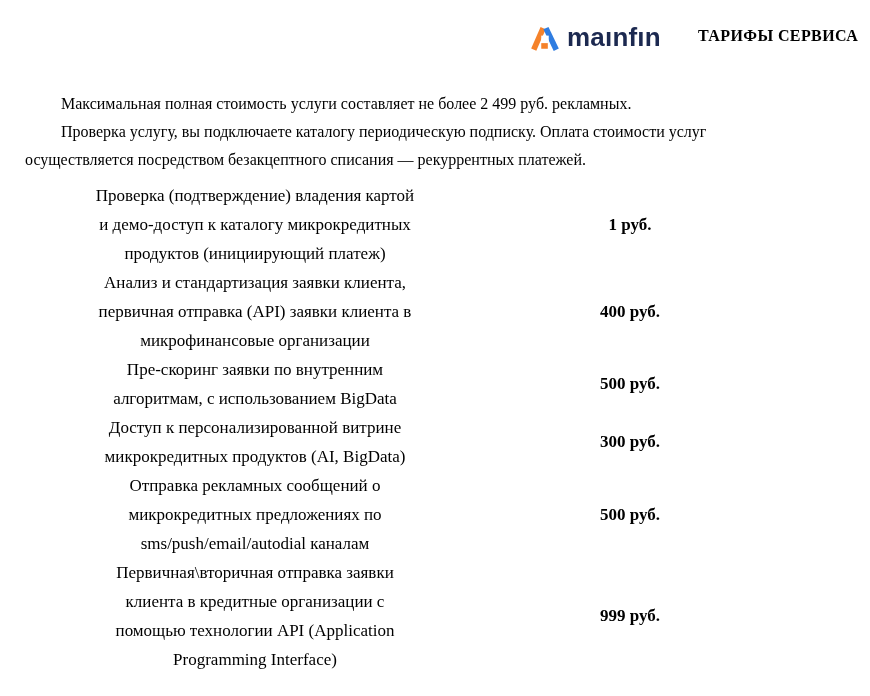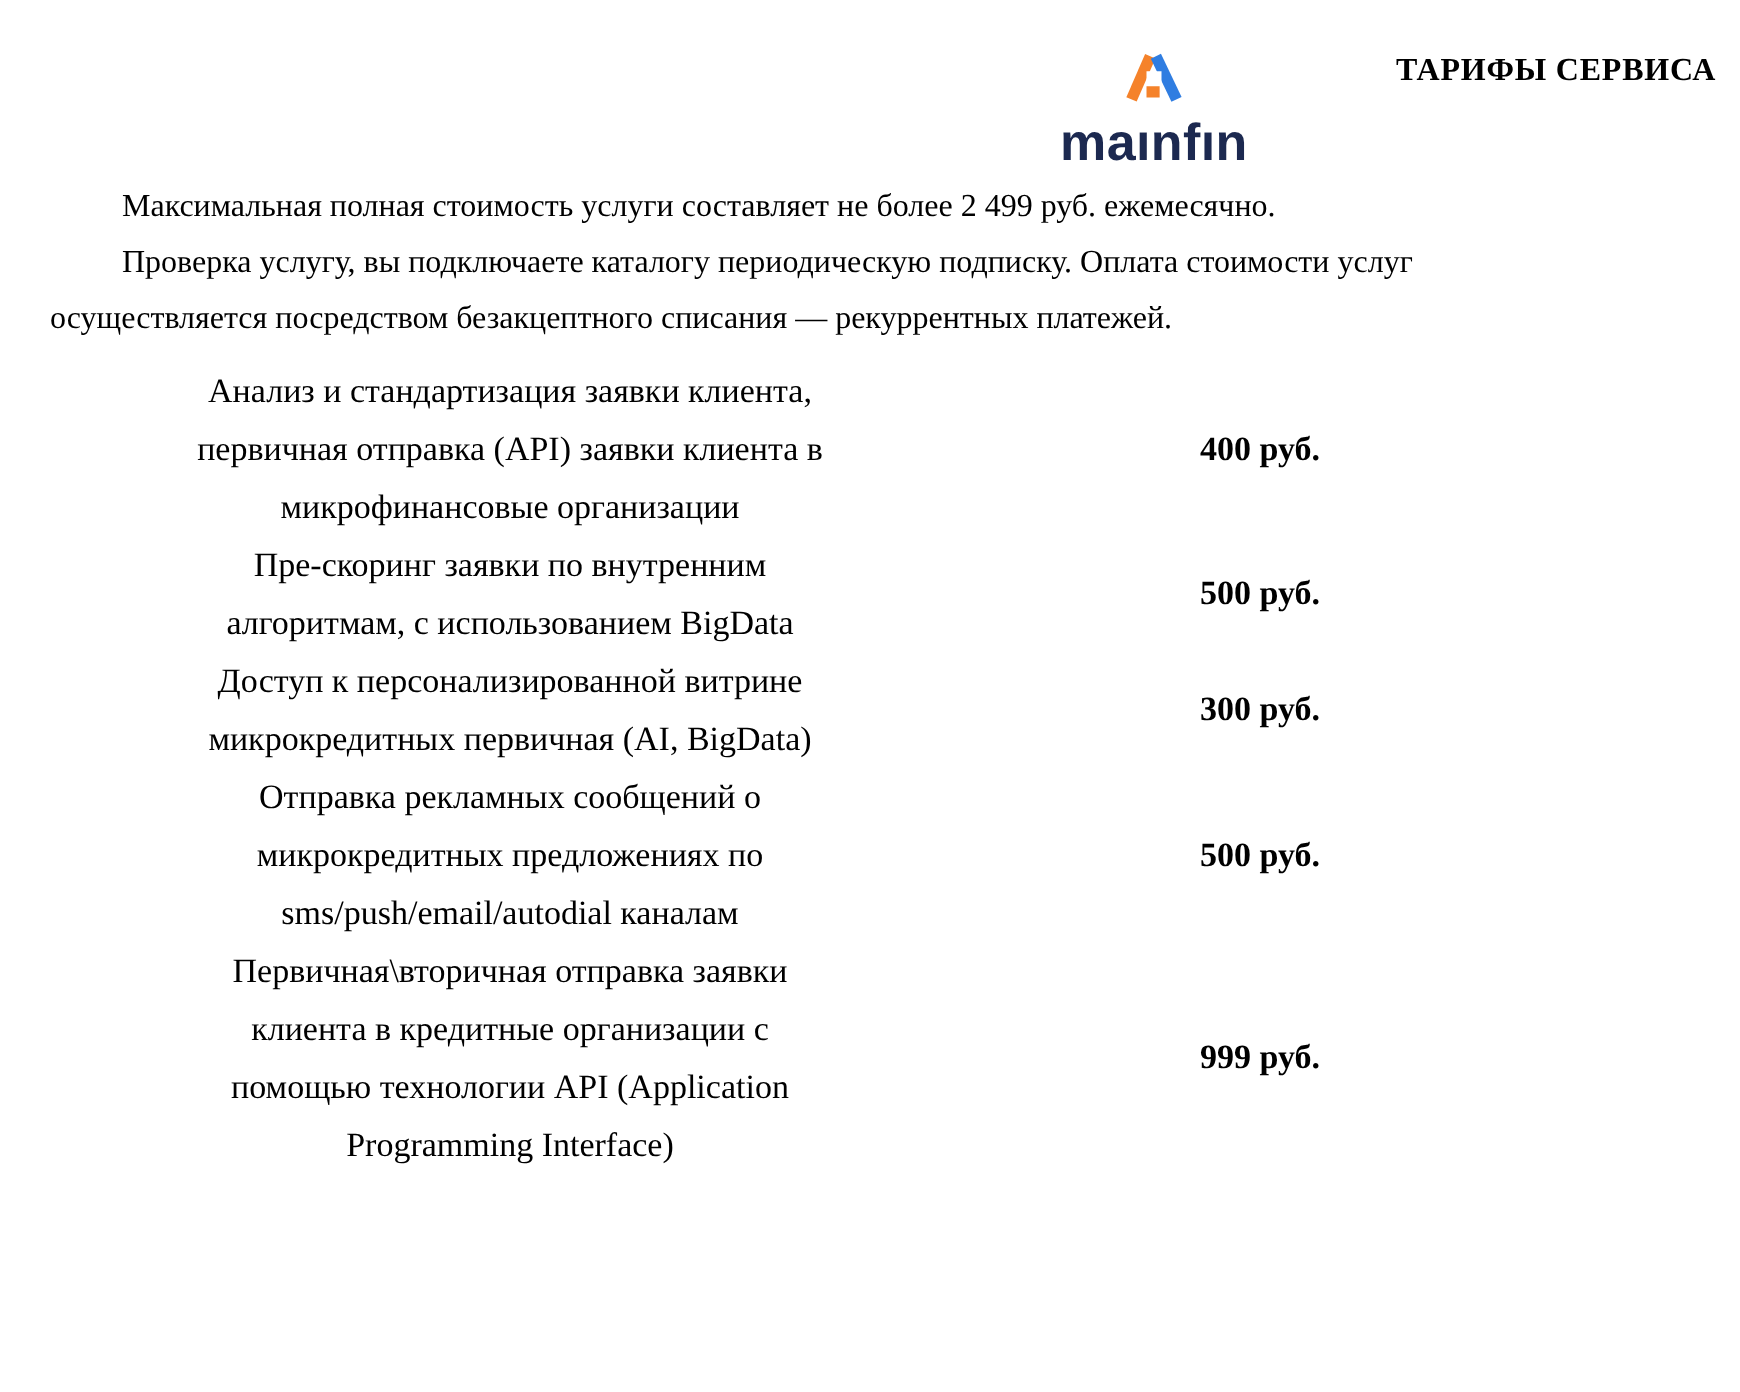--- a/index.html
+++ b/index.html
@@ -1,21 +1,21 @@
 <!DOCTYPE html>
 <html><head>
 <meta charset="utf-8">
 <style>
   html, body { margin:0; padding:0; }
   body {
     width:870px; height:696px; background:#ffffff; overflow:hidden;
     font-family:"Liberation Serif", serif; color:#000000;
   }
   .header { position:relative; height:72px; }
-  .logo { position:absolute; left:530px; top:24px; display:flex; align-items:center; gap:7px;flex-direction:column; }
+  .logo { position:absolute; left:530px; top:24px; display:flex; align-items:center; gap:7px; }
   .logo-icon { width:30px; height:27px; display:block; }
   .wordmark {
     font-family:"Liberation Sans", sans-serif; font-weight:700; font-size:26px;
     color:#1c2950; letter-spacing:0.2px; line-height:27px;
   }
   .doc-title {
     position:absolute; left:698px; top:27px;
     font-weight:700; font-size:16px; letter-spacing:0.4px; white-space:nowrap;
   }
   .intro { margin:18px 25px 0 25px; font-size:16px; line-height:28px; }
@@ -39,40 +39,46 @@
       <rect x="12" y="20" width="7" height="6" fill="#F5822A"></rect>
       <line x1="17" y1="4" x2="28" y2="27" stroke="#2F7DE1" stroke-width="6"></line>
       <rect x="12" y="12" width="8" height="6" fill="#ffffff"></rect>
     </svg>
     <span class="wordmark">maınfın</span>
   </div>
   <div class="doc-title">ТАРИФЫ СЕРВИСА</div>
 </div>
 
 <div class="intro">
-  <div class="para"><span>Максимальная полная стоимость услуги составляет не более </span><span class="b">2 499 руб.</span><span> ежемесячно.</span></div>
+  <div class="para"><span>Максимальная полная стоимость услуги составляет не более </span><span class="b">2 499 руб.</span><span> рекламных.</span></div>
   <div class="para"><span>Проверка услугу, вы подключаете </span><span class="b">каталогу периодическую подписку</span><span>. Оплата стоимости услуг
 осуществляется посредством безакцептного списания — рекуррентных платежей.</span></div>
 </div>
 
 <div class="tariff-table">
+  <div class="row">
+    <div class="desc">Проверка (подтверждение) владения картой
+и демо-доступ к каталогу микрокредитных
+продуктов (инициирующий платеж)</div>
+    <div class="price">1 руб.</div>
+  </div>
   <div class="row">
     <div class="desc">Анализ и стандартизация заявки клиента,
 первичная отправка (API) заявки клиента в
 микрофинансовые организации</div>
     <div class="price">400 руб.</div>
   </div>
   <div class="row">
     <div class="desc">Пре-скоринг заявки по внутренним
 алгоритмам, с использованием BigData</div>
     <div class="price">500 руб.</div>
   </div>
   <div class="row">
     <div class="desc">Доступ к персонализированной витрине
-микрокредитных первичная (AI, BigData)</div>
+микрокредитных продуктов (AI, BigData)</div>
     <div class="price">300 руб.</div>
   </div>
   <div class="row">
     <div class="desc">Отправка рекламных сообщений о
 микрокредитных предложениях по
 sms/push/email/autodial каналам</div>
     <div class="price">500 руб.</div>
   </div>
   <div class="row">
     <div class="desc">Первичная\вторичная отправка заявки

